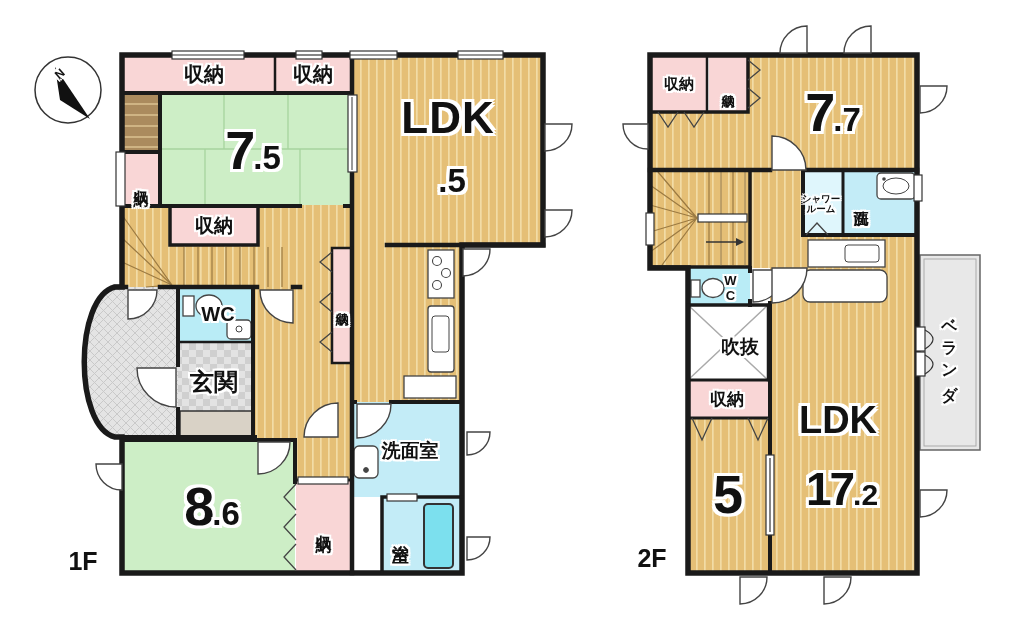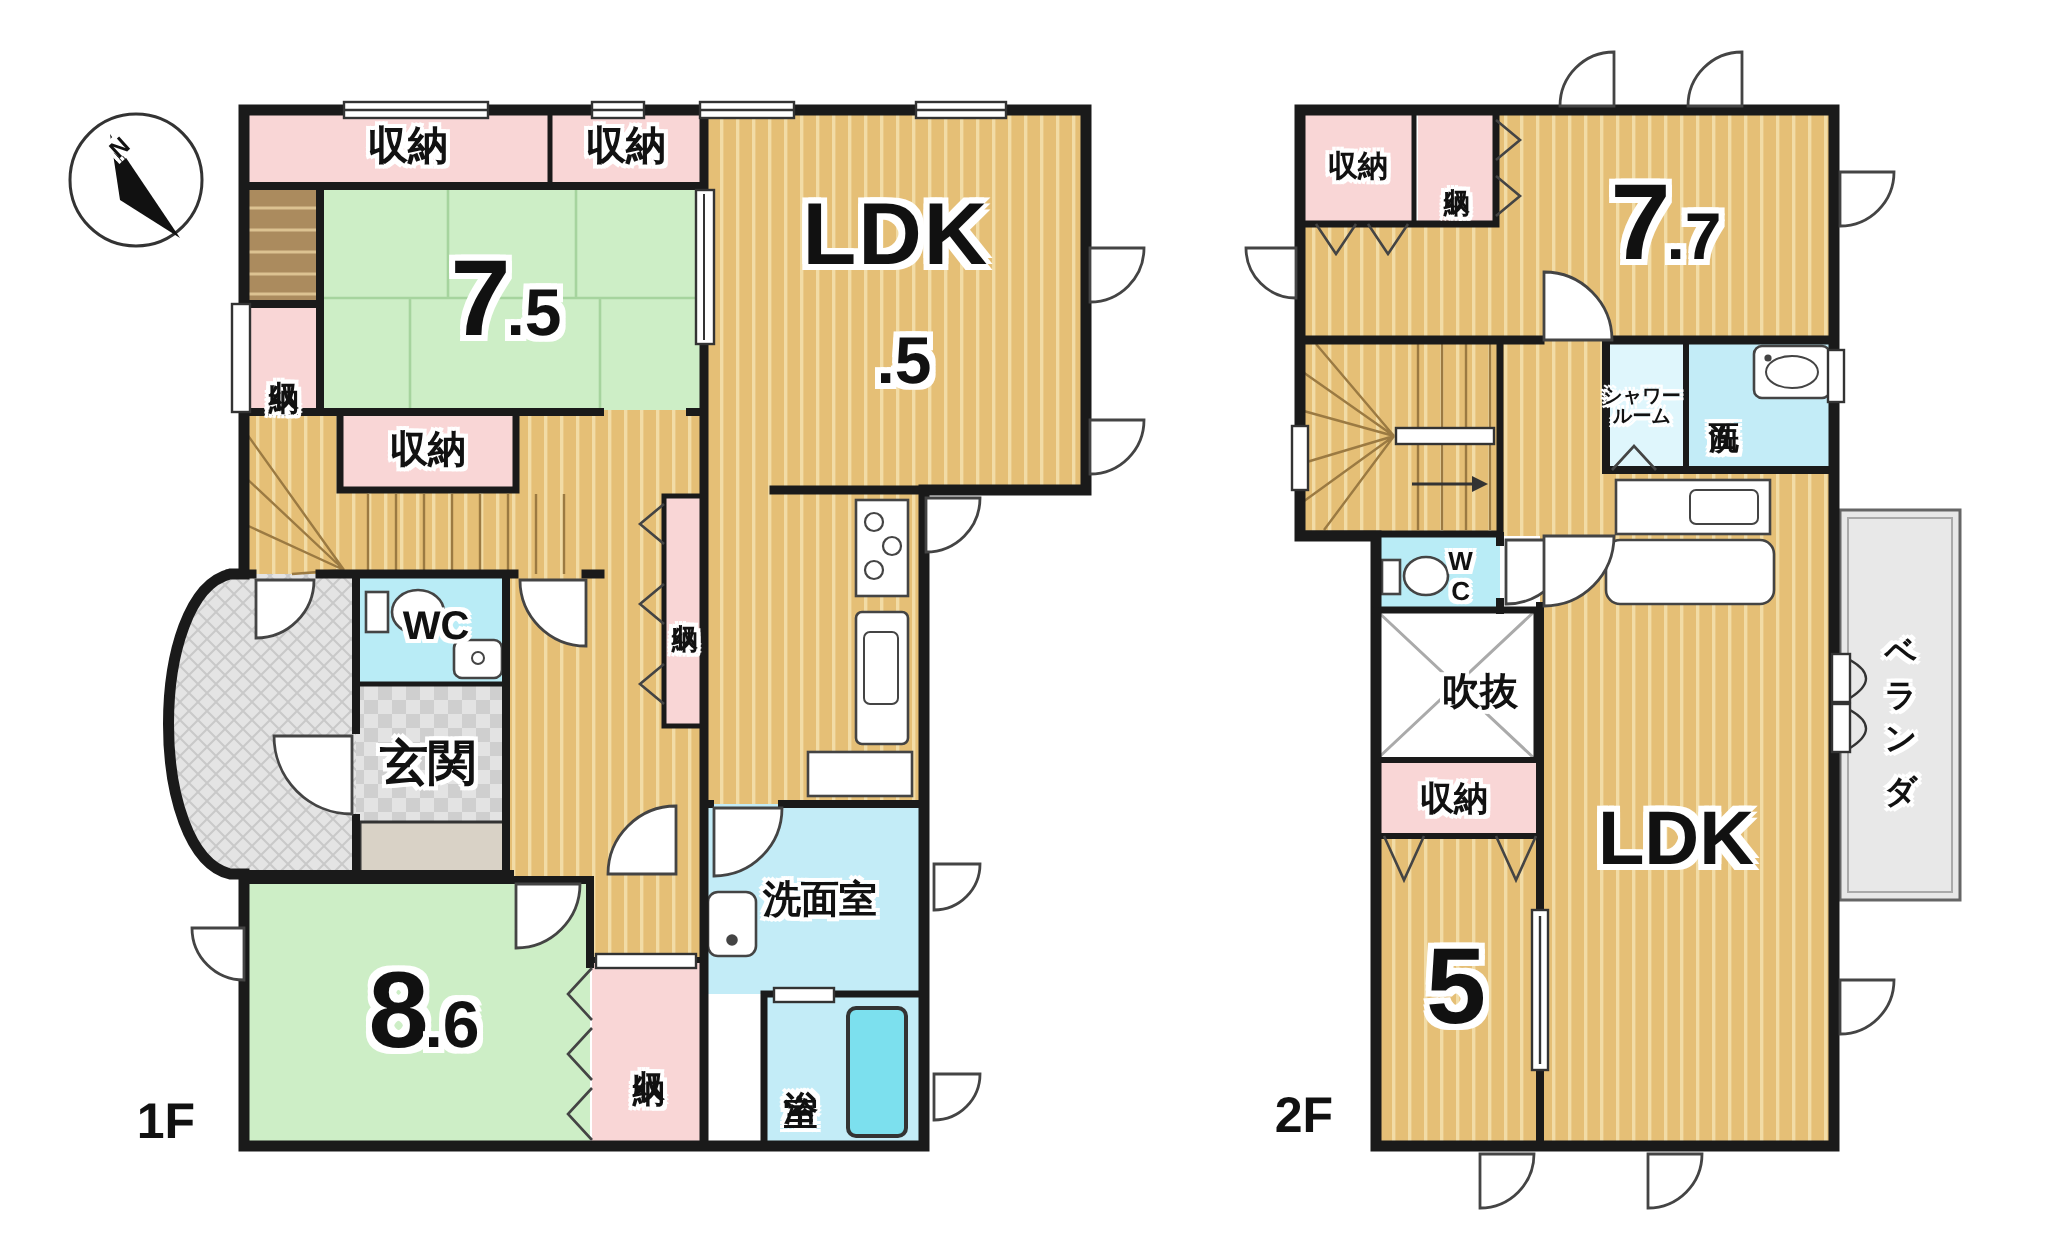--- a/index.html
+++ b/index.html
@@ -286,16 +286,22 @@
 <div class="lbl vert s15" style="left:861px;top:200px;letter-spacing:1px;">洗面</div>
 <div class="lbl vert s13" style="left:730px;top:288px;letter-spacing:0;">WC</div>
 <div class="lbl s19" style="left:727px;top:347px;margin-left:13px;">吹抜</div>
 <div class="lbl s17" style="left:727px;top:400px;">収納</div>
 <div class="lbl big" style="left:727px;top:494px;">
   <span class="num">
         <span class="ni">5</span>
       </span>
 </div>
 <div class="lbl big ldkname2" style="left:838px;top:421px;">LDK</div>
+<div class="lbl big" style="left:842px;top:489px;">
+  <span class="num">
+        <span class="ni2">17</span>
+        <span class="nd2">.2</span>
+      </span>
+</div>
 <div class="lbl vert s16" style="left:949px;top:352px;letter-spacing:4px;">ベランダ</div>
 <div class="lbl floorlab" style="left:652px;top:558px;">2F</div>
 
 </div>
 
 </body></html>

